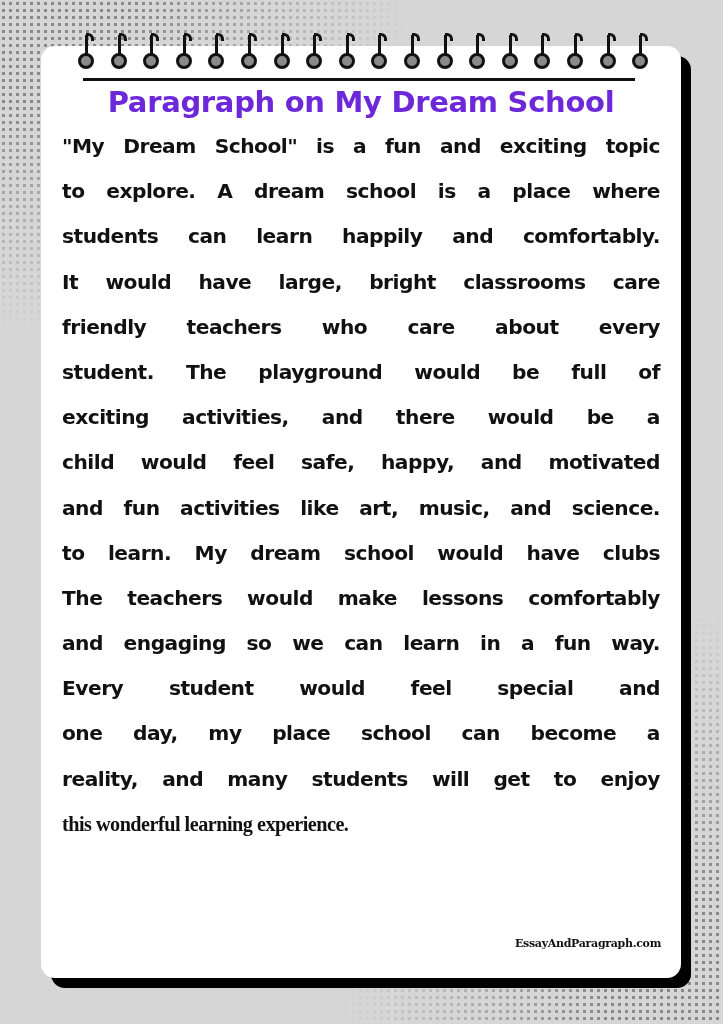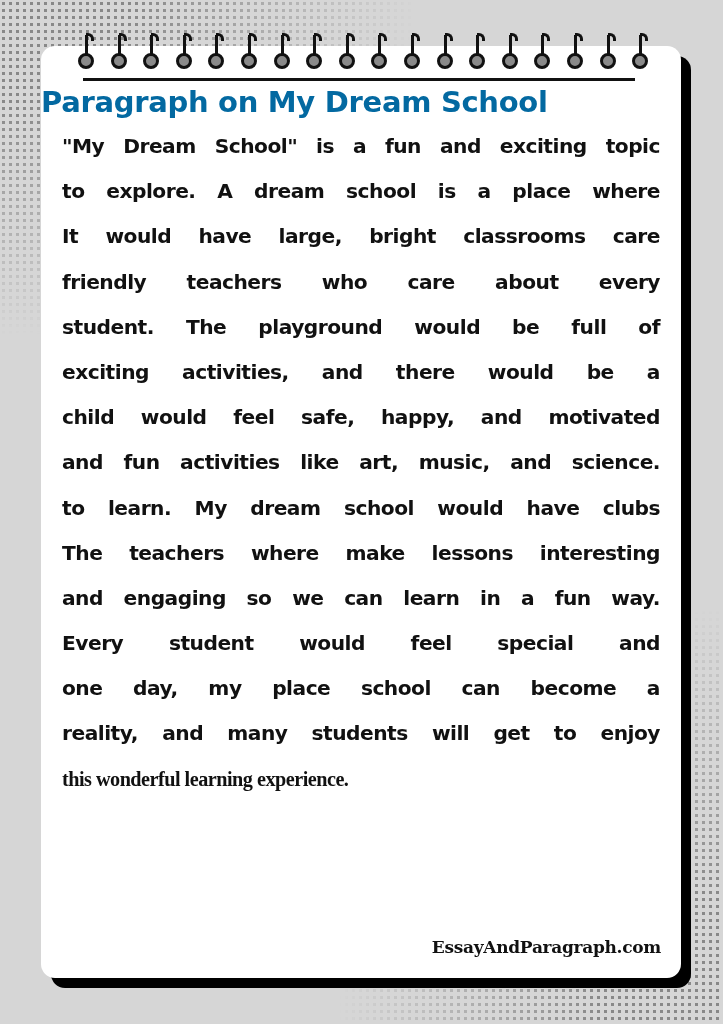--- a/index.html
+++ b/index.html
@@ -41,37 +41,37 @@
     position:absolute; left:7px; top:2px; width:3px; height:22px; background:#111;
   }
   .ring .eye {
     position:absolute; left:0; top:20px; width:16px; height:16px; border-radius:50%;
     background:#8a8a8a; border:3px solid #111; box-sizing:border-box;
   }
   .rule {
     position:absolute; left:83px; top:78px; width:552px; height:3px; background:#111;
   }
   .title {
-    position:absolute; left:41px; top:82px; width:640px; text-align:left;
+    position:absolute; left:41px; top:82px; width:640px; text-align:center;
     font-family:"DejaVu Sans", sans-serif; font-weight:bold; font-size:29px;
-    color:#0369a1; letter-spacing:-0.3px; line-height:40px;
+    color:#6d28d9; letter-spacing:-0.3px; line-height:40px;
   }
   .body {
     position:absolute; left:62px; top:124px; width:598px;
     font-family:"DejaVu Sans", sans-serif; font-weight:bold; font-size:20.2px;
     color:#111; letter-spacing:-0.5px;
   }
   .line {
     display:block; height:45.2px; line-height:45.2px;
     text-align:justify; text-align-last:justify; white-space:nowrap;
   }
   .line.last { text-align-last:left;font-family:Liberation Serif, serif; }
   .footer {
     position:absolute; right:62px; top:937px;
-    font-family:"DejaVu Serif", serif; font-weight:bold; font-size:17px;
+    font-family:"DejaVu Serif", serif; font-weight:bold; font-size:11px;
     color:#111; letter-spacing:-0.3px;
   }
 </style>
 </head>
 <body>
 
 <div class="halftone ht-tl"></div>
 <div class="halftone ht-br"></div>
 
 <div class="shadow"></div>
@@ -170,28 +170,29 @@
     </div>
   </div>
 
 <div class="rule"></div>
 
 <h1 class="title" style="margin:0">Paragraph on My Dream School</h1>
 
 <div class="body">
   <div class="line">"My Dream School" is a fun and exciting topic</div>
   <div class="line">to explore. A dream school is a place where</div>
+  <div class="line">students can learn happily and comfortably.</div>
   <div class="line">It would have large, bright classrooms care</div>
   <div class="line">friendly teachers who care about every</div>
   <div class="line">student. The playground would be full of</div>
   <div class="line">exciting activities, and there would be a</div>
   <div class="line">child would feel safe, happy, and motivated</div>
   <div class="line">and fun activities like art, music, and science.</div>
   <div class="line">to learn. My dream school would have clubs</div>
-  <div class="line">The teachers where make lessons interesting</div>
+  <div class="line">The teachers would make lessons comfortably</div>
   <div class="line">and engaging so we can learn in a fun way.</div>
   <div class="line">Every student would feel special and</div>
   <div class="line">one day, my place school can become a</div>
   <div class="line">reality, and many students will get to enjoy</div>
   <div class="line last">this wonderful learning experience.</div>
 </div>
 
 <div class="footer">EssayAndParagraph.com</div>
 
 </body></html>

